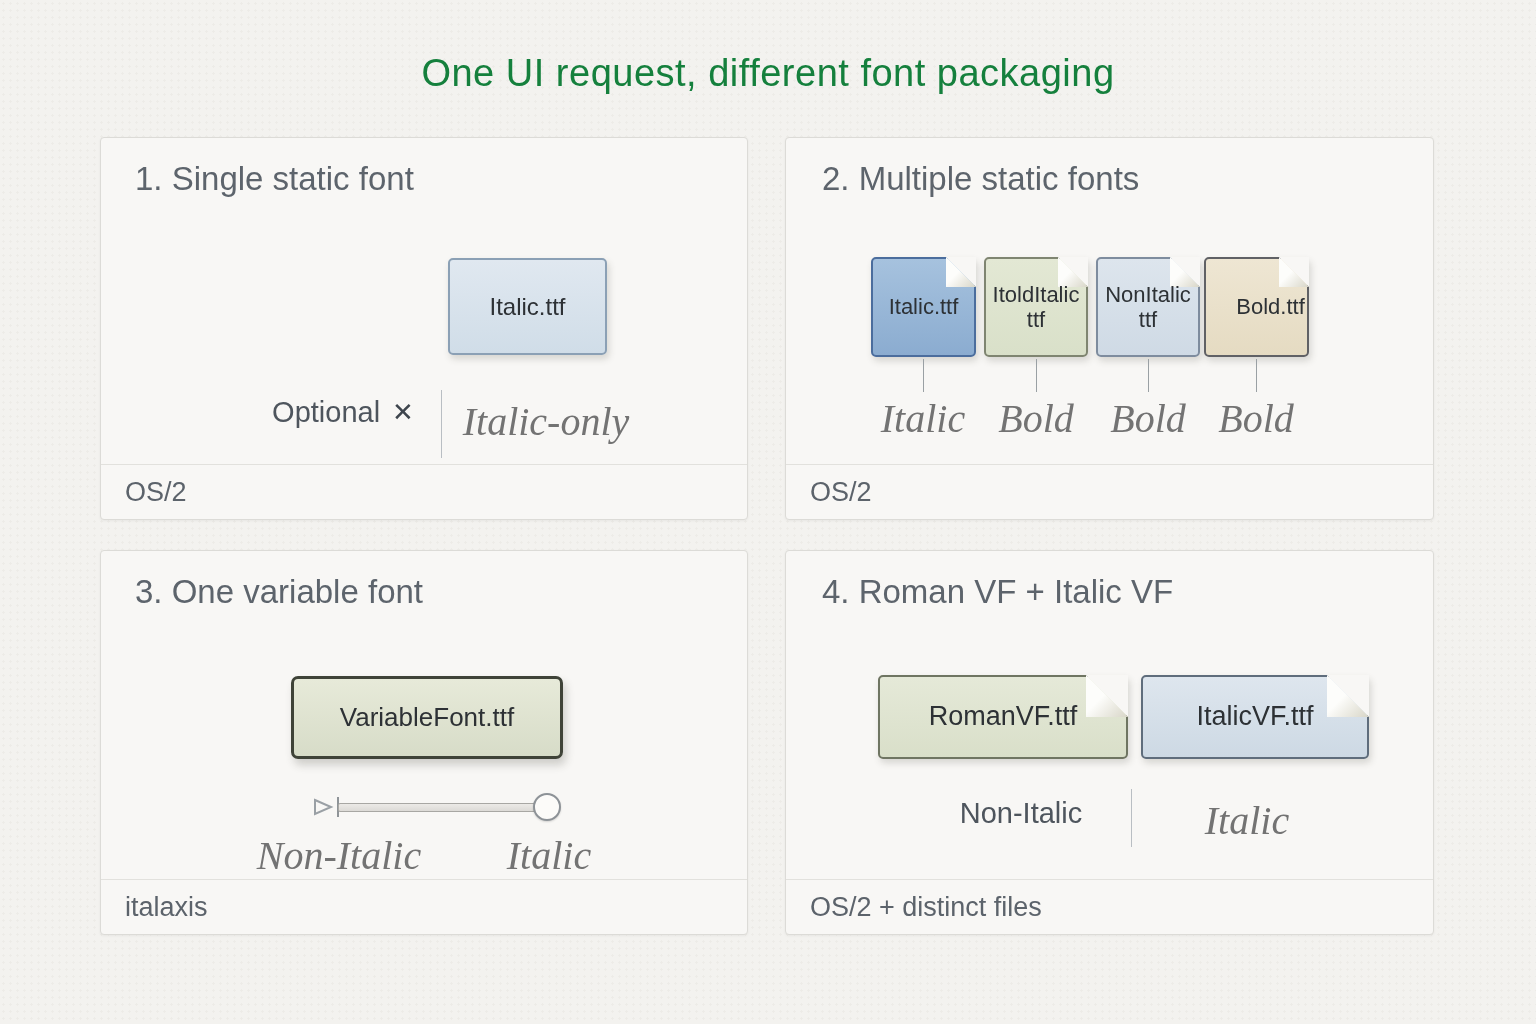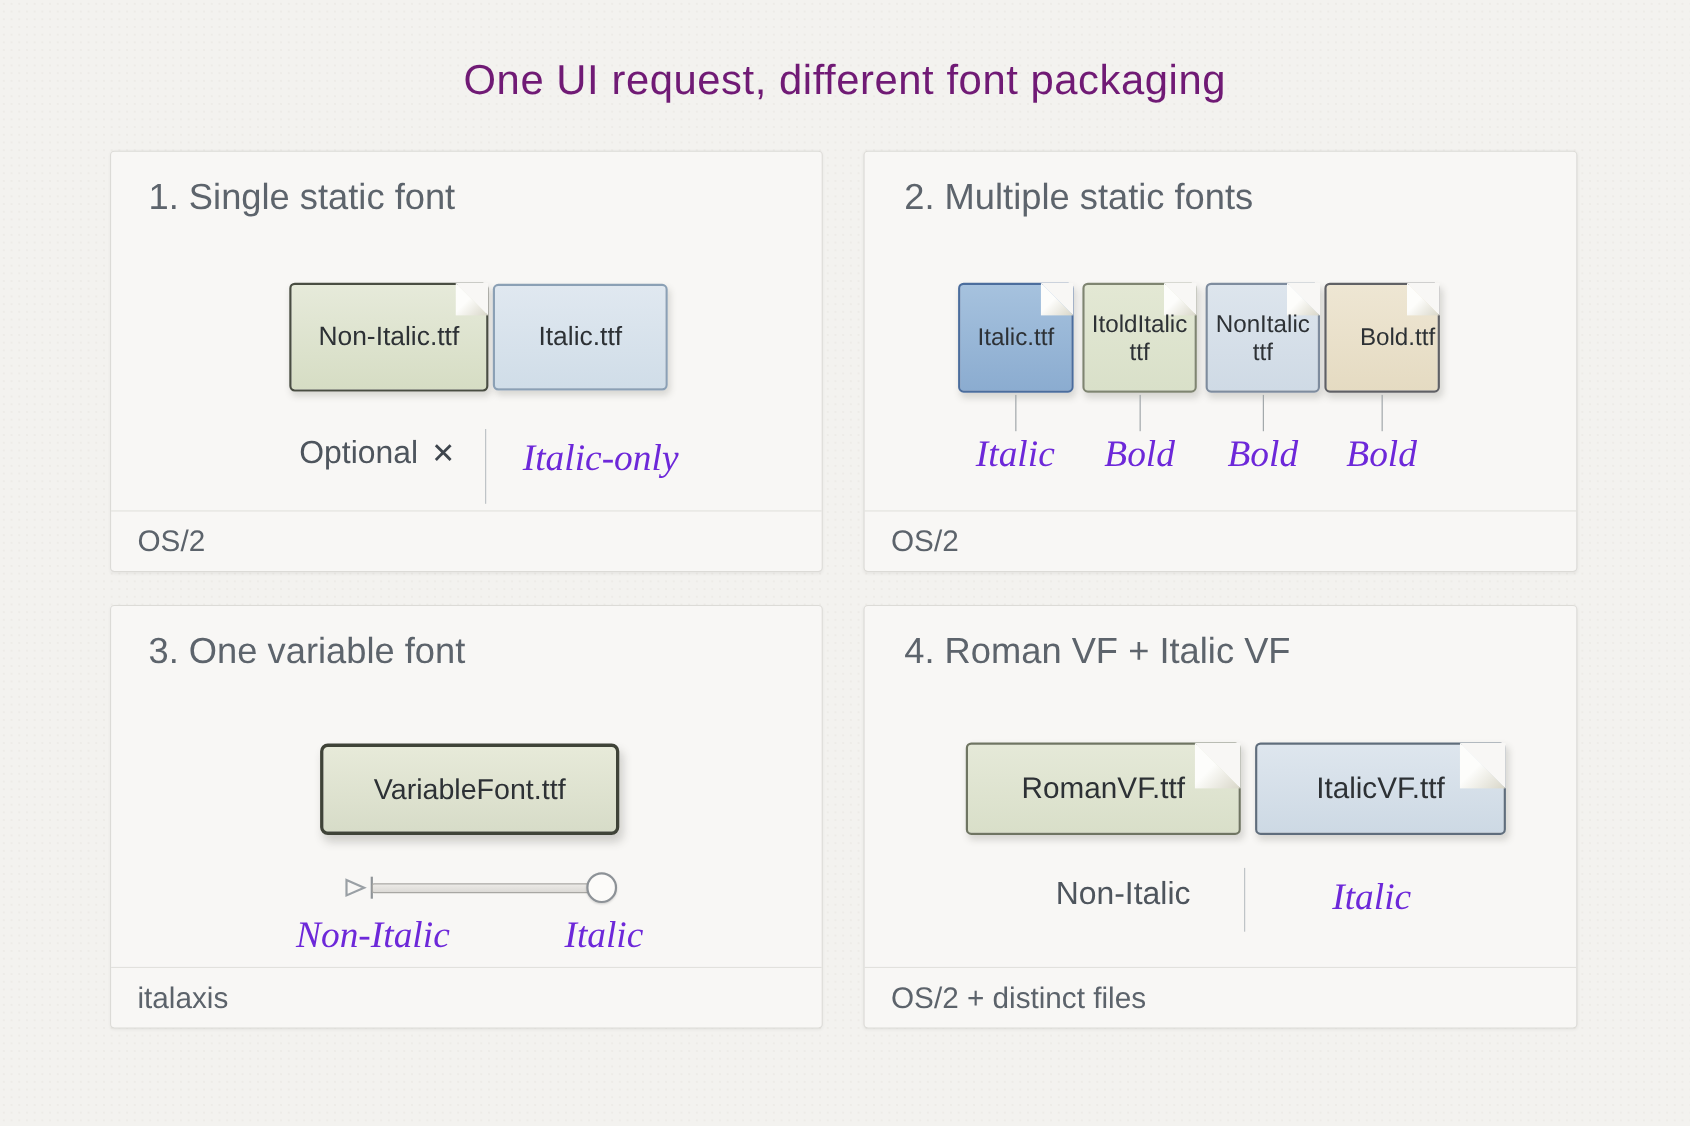--- a/index.html
+++ b/index.html
@@ -8,21 +8,21 @@
     position:relative;
     font-family:"Liberation Sans", sans-serif;
     background:#f3f2ef;
     background-image: radial-gradient(rgba(120,110,90,0.05) 1px, transparent 1.2px);
     background-size:7px 7px;
     overflow:hidden;
   }
   .page-title {
     position:absolute; top:52px; left:0; width:100%;
     text-align:center; font-size:38px; font-weight:400;
-    color:#701a75; letter-spacing:0.5px;
+    color:#15803d; letter-spacing:0.5px;
   }
   .panel {
     position:absolute; background:#f8f7f5;
     border:1px solid #dcdbd7; border-radius:4px;
     box-shadow:0 1px 3px rgba(0,0,0,0.05);
   }
   .panel-heading {
     position:absolute; left:34px; top:22px;
     font-size:33px; color:#5d646c; font-weight:400;
   }
@@ -54,21 +54,21 @@
   .f-blue-mid   { background:linear-gradient(180deg,#a6c2de,#8bacd0); border:2px solid #4b6d9d; }
   .f-green      { background:linear-gradient(180deg,#e3e8d4,#d9e0c9); border:2px solid #7f8571; }
   .f-blue-light { background:linear-gradient(180deg,#dde5ed,#cfdae5); border:2px solid #7e8c9e; }
   .f-tan        { background:linear-gradient(180deg,#eee6d3,#e5dbc2); border:2px solid #606165; }
   .f-green-vf   { background:linear-gradient(180deg,#e5e9d8,#d9dfc9); border:2px solid #6f7562; }
   .f-blue-vf    { background:linear-gradient(180deg,#dee6ee,#cdd9e4); border:2px solid #5f6d7c; }
   .f-varfont    { background:linear-gradient(180deg,#e7ead9,#d7dcc8); border:3px solid #3f4338; border-radius:7px;
                   box-shadow:3px 6px 9px rgba(60,60,50,0.22); }
   .serif-i {
     font-family:"Liberation Serif", serif; font-style:italic;
-    color:#6d28d9; font-size:34px;text-align:right;
+    color:#737373; font-size:40px;text-align:right;
   }
   .sans-label { font-size:29px; color:#4e555d;margin-left:24px; }
   .centered { transform:translateX(-50%); white-space:nowrap; position:absolute; }
   .vdiv { position:absolute; width:1px; background:#b9bec3; }
   .conn { position:absolute; width:1px; background:#9aa0a4; height:33px; }
   .x-icon { font-size:26px; color:#3e454d; margin-left:12px; }
   .opt-wrap { display:flex; align-items:center; }
   .track {
     position:absolute; height:9px;
     background:linear-gradient(180deg,#eceae7,#dcdad6);
@@ -83,23 +83,20 @@
   .ital-axis { }
 </style>
 </head>
 <body>
 
 <div class="page-title">One UI request, different font packaging</div>
 
 <div class="panel" style="left:100px; top:137px; width:648px; height:383px;">
   <div class="panel-heading">1. Single static font</div>
 
-  <div class="file folded f-green-dark" style="--fold:30px; left:162px; top:119px; width:181px; height:99px; font-size:24px;">
-    <span class="flabel">Non-Italic.ttf</span>
-  </div>
   <div class="file f-blue-pale" style="left:347px; top:120px; width:159px; height:97px; font-size:24px;">
     <span class="flabel">Italic.ttf</span>
   </div>
 
   <div class="centered opt-wrap" style="left:230px; top:258px;">
     <span class="sans-label">Optional</span>
     <span class="x-icon">✕</span>
   </div>
   <div class="vdiv" style="left:340px; top:252px; height:68px;"></div>
   <div class="centered serif-i" style="left:445px; top:260px;">Italic-only</div>

